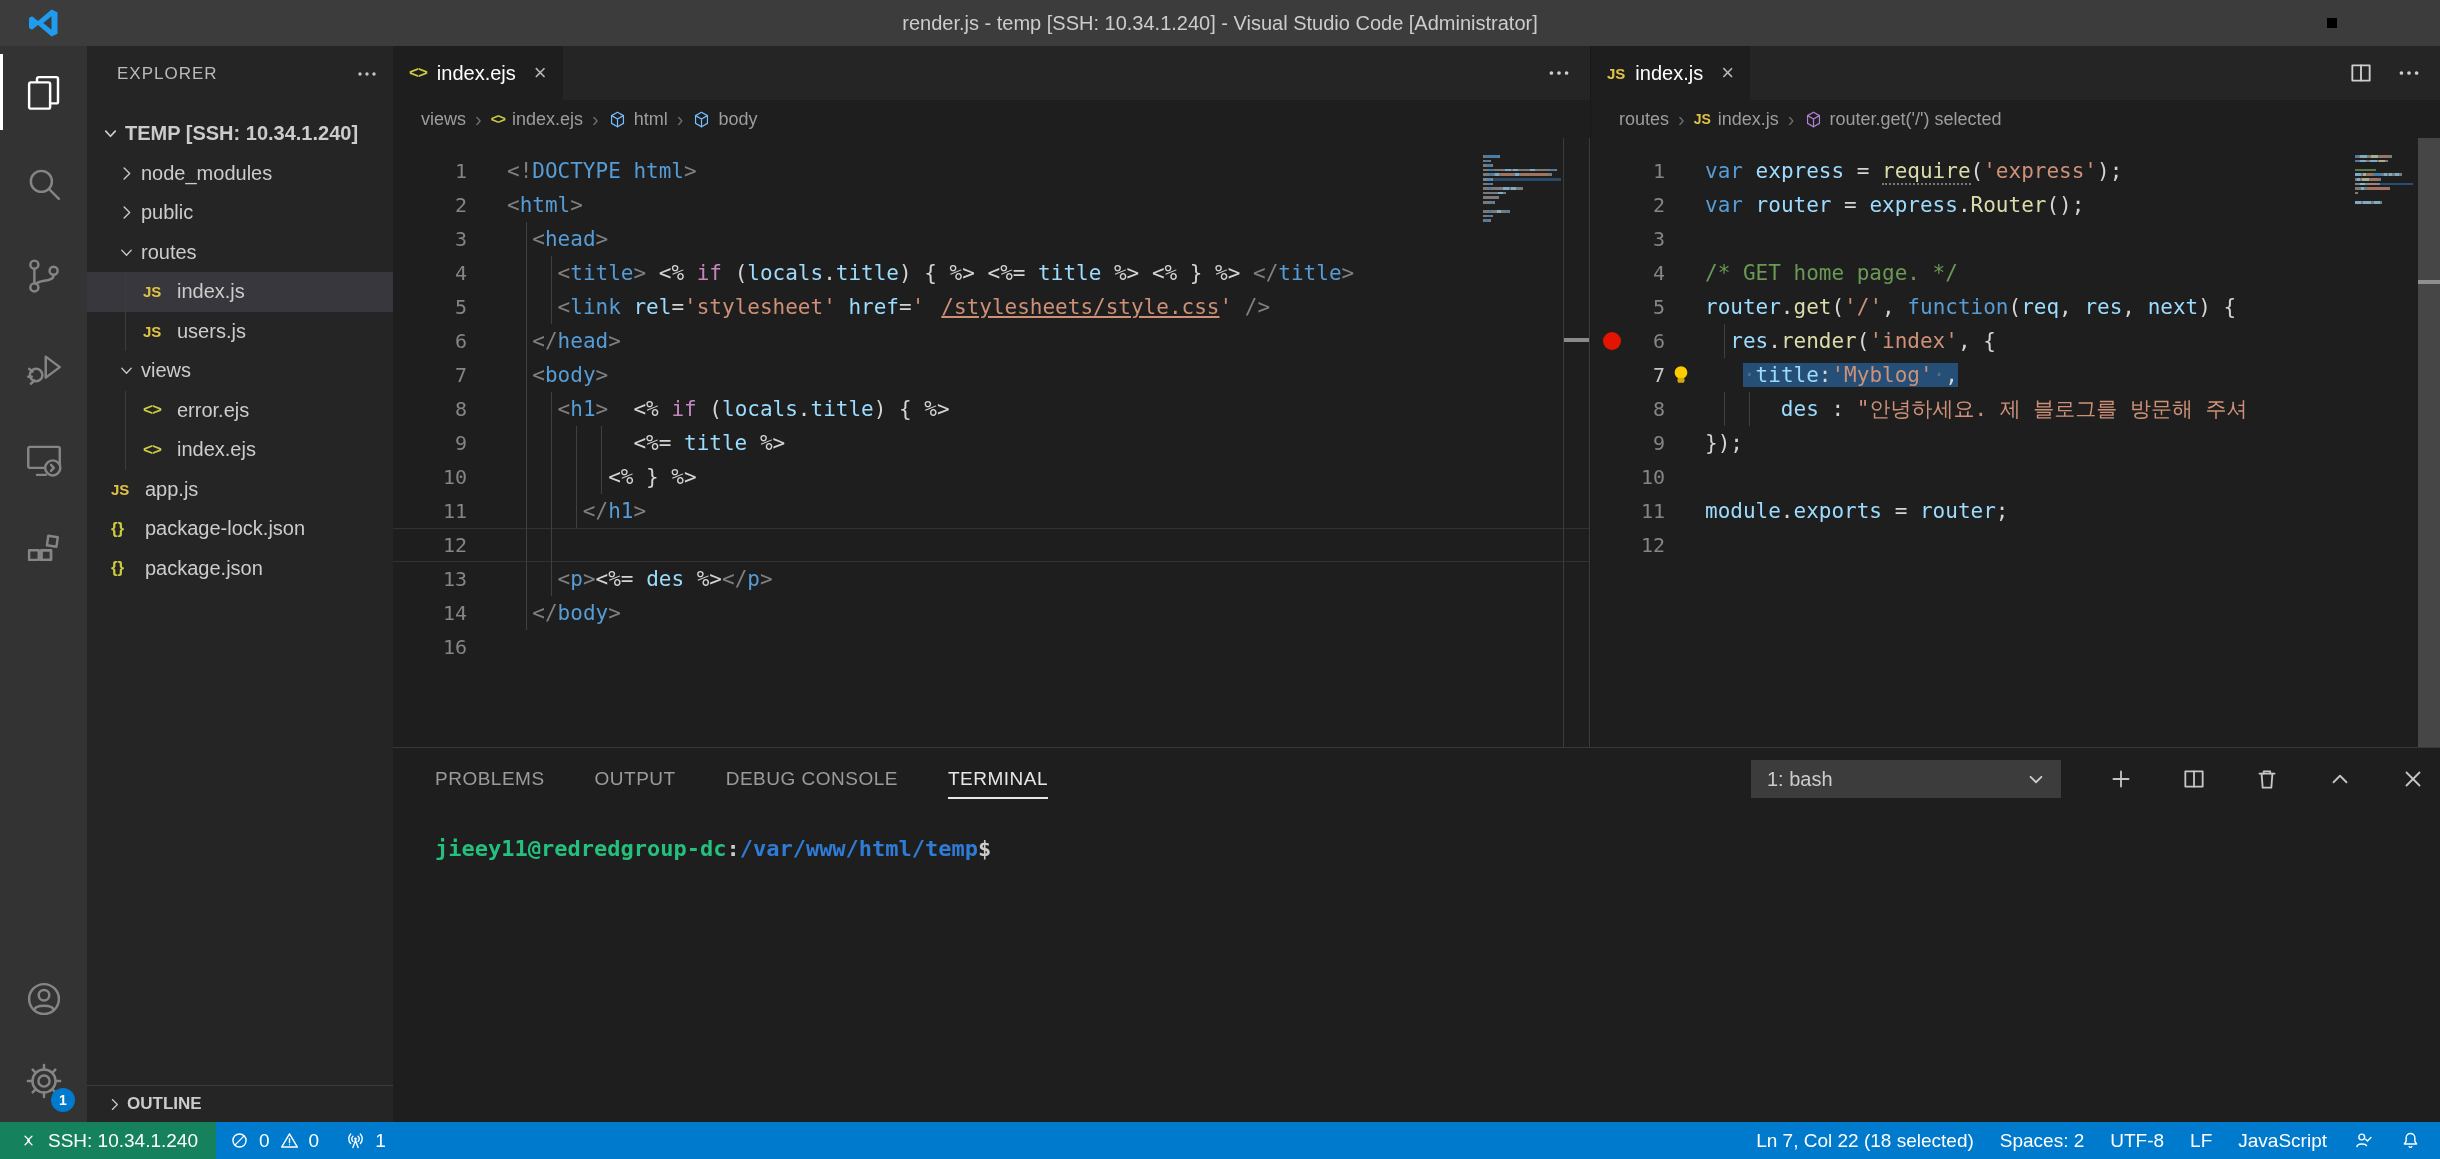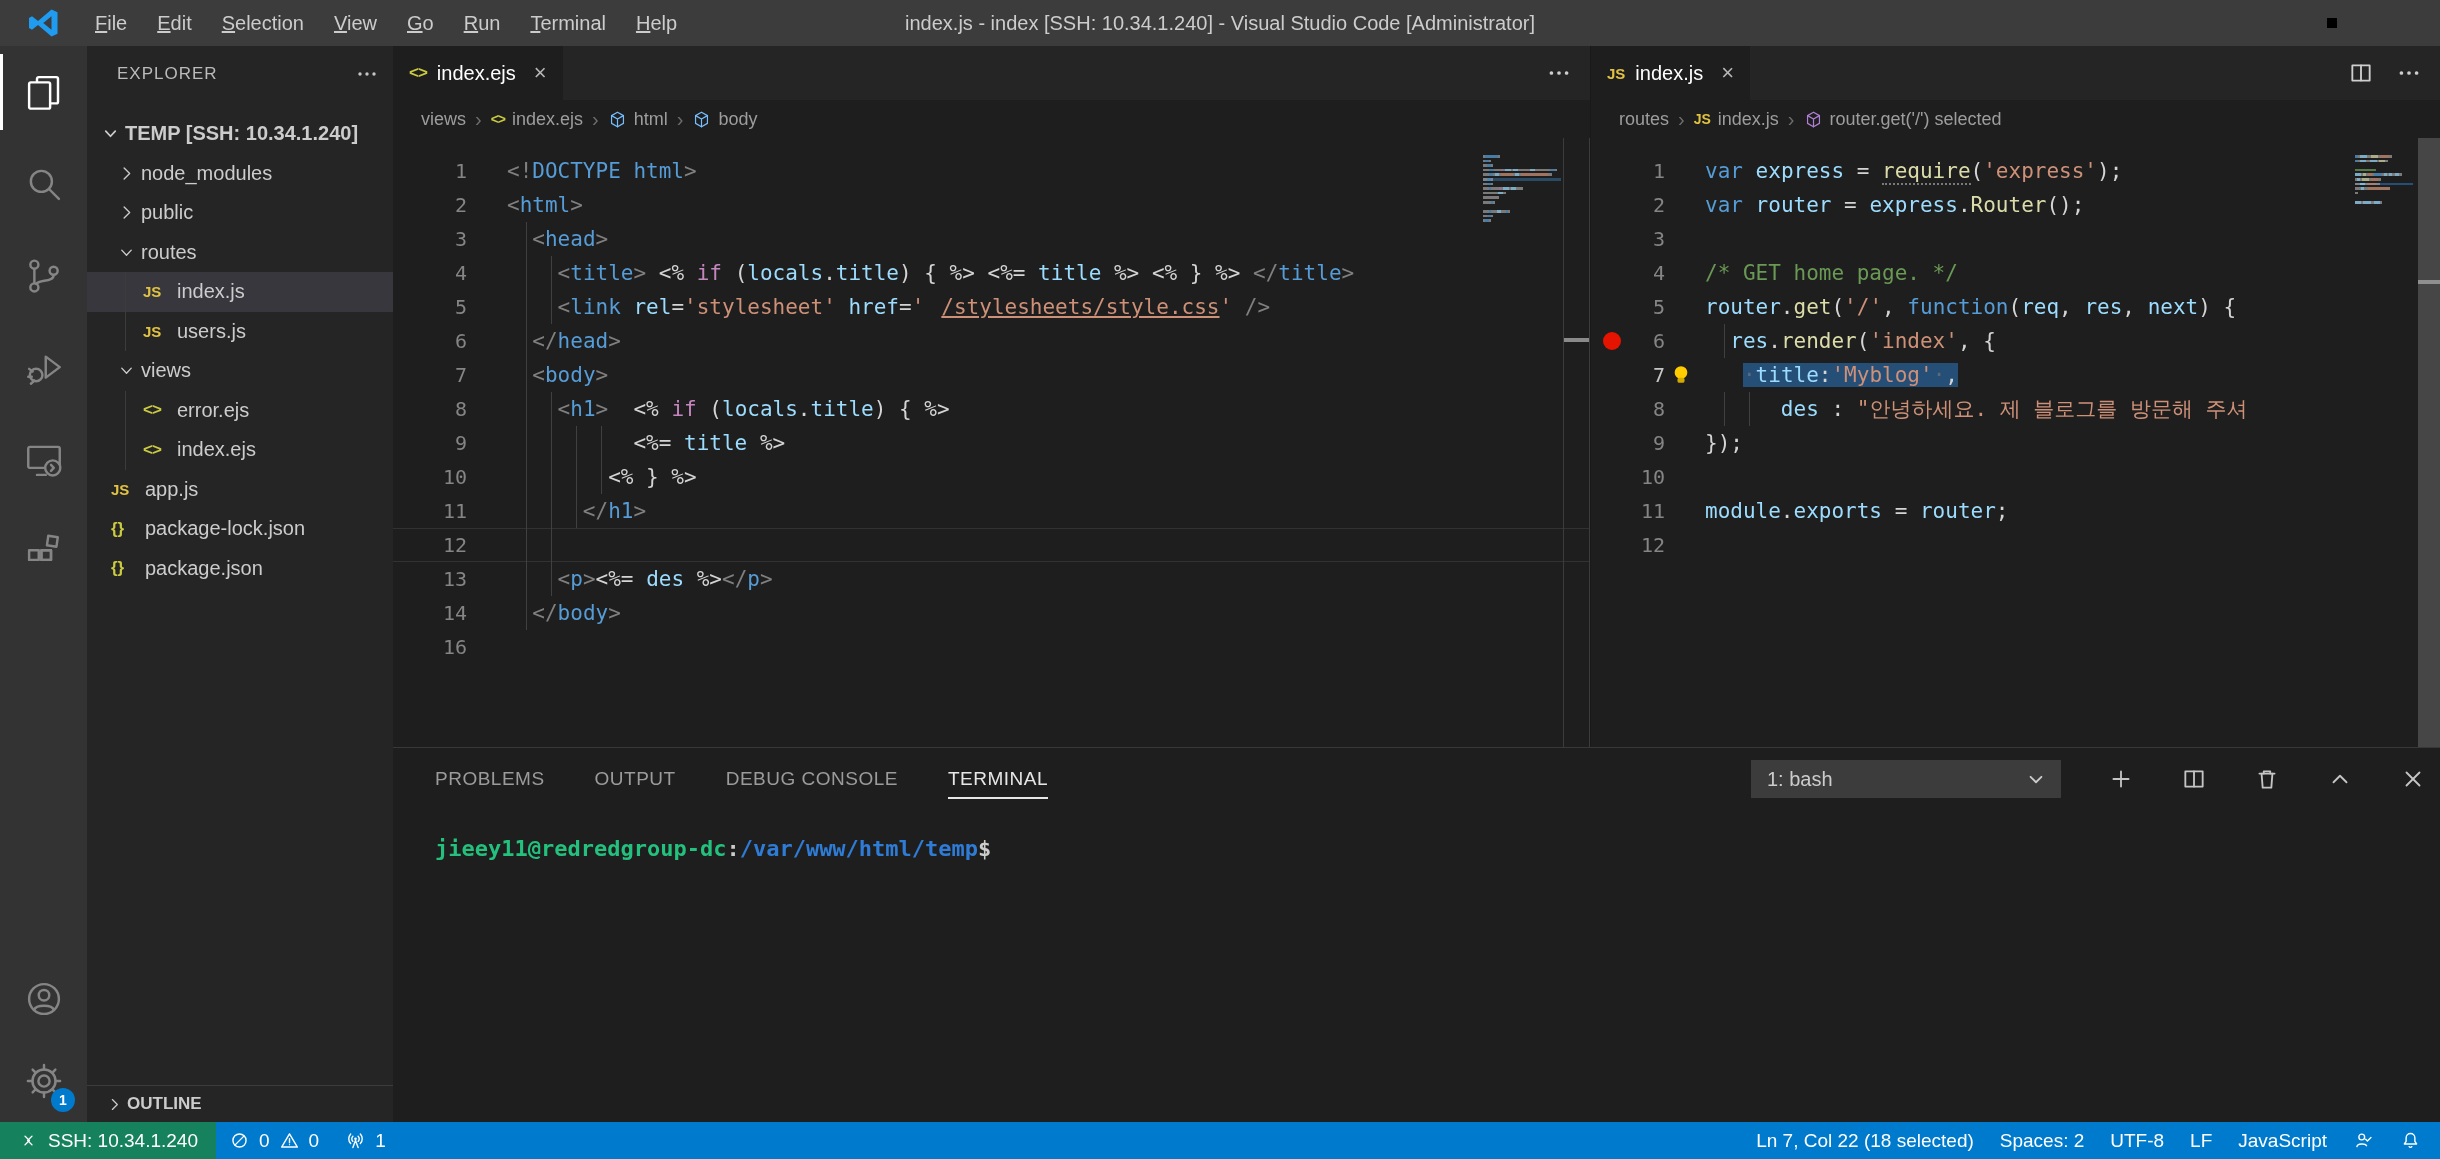--- a/index.html
+++ b/index.html
@@ -137,31 +137,21 @@
 
 <div id="window">
 
   <div id="titlebar">
     <span id="vscode-logo" class="ico">
       <svg viewBox="0 0 24 24">
           <path d="M17 3l4 1.8v14.4L17 21l-9-7.6-4 3.1-2-1.2v-6.6l2-1.2 4 3.1 9-7.6z" fill="#1f9cf0" stroke="none"></path>
           <path d="M17 7.5v9L11.5 12 17 7.5z" fill="#3c3c3c" stroke="none"></path>
         </svg>
     </span>
-    <nav id="menubar">
-        <span class="menu-item">File</span>
-        <span class="menu-item">Edit</span>
-        <span class="menu-item">Selection</span>
-        <span class="menu-item">View</span>
-        <span class="menu-item">Go</span>
-        <span class="menu-item">Run</span>
-        <span class="menu-item">Terminal</span>
-        <span class="menu-item">Help</span>
-      </nav>
-    <div id="window-title">index.js - index [SSH: 10.34.1.240] - Visual Studio Code [Administrator]</div>
+    <div id="window-title">render.js - temp [SSH: 10.34.1.240] - Visual Studio Code [Administrator]</div>
     <div id="window-controls">
       <span class="win-btn">
           <svg viewBox="0 0 24 24">
             <line x1="5" y1="12" x2="19" y2="12"></line>
           </svg>
         </span>
       <span class="win-btn">
           <svg viewBox="0 0 24 24">
             <rect x="6" y="6" width="12" height="12"></rect>
           </svg>

